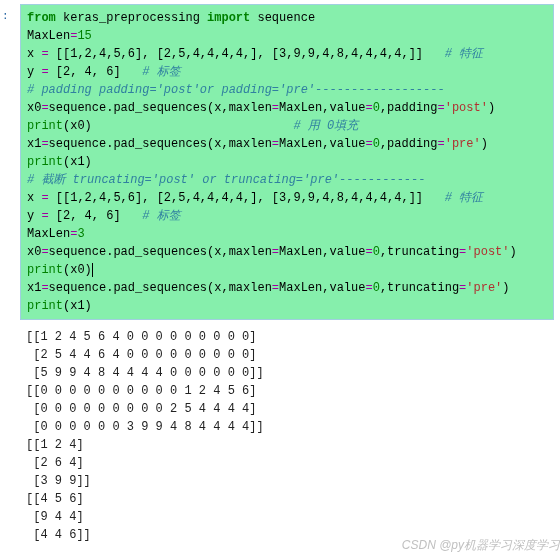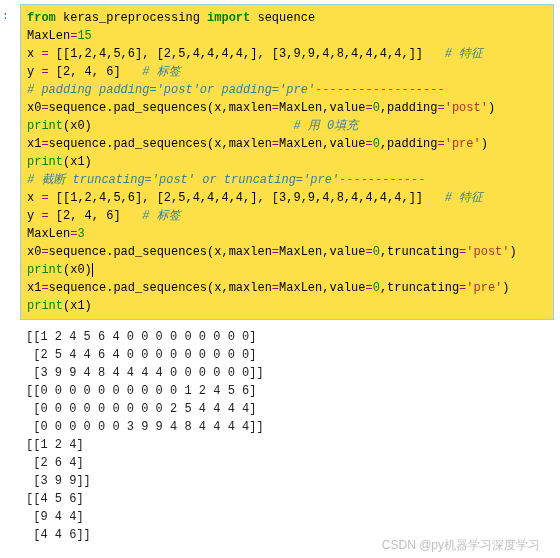--- a/index.html
+++ b/index.html
@@ -9,21 +9,21 @@
     font-size: 12px;
     line-height: 1.5;
     background: #fff;
     color: #000;
     width: 560px;
   }
   .code-block {
     border: 1px solid #a0cfe0;
     margin: 4px 6px 0 20px;
     padding: 4px 6px;
-    background: #fde047;
+    background: #86efac;
     white-space: pre;
     overflow-x: auto;
   }
   .prompt {
     position: absolute;
     left: 2px;
     top: 4px;
     color: #2060a0;
     font-size: 11px;
   }
@@ -35,25 +35,26 @@
   .comment-it { color: #3080a0; font-style: italic; }
   .builtin { color: #008000; }
   .output-block {
     margin: 4px 6px 0 20px;
     padding: 4px 6px;
     white-space: pre;
     color: #222;
   }
   .watermark {
     position: fixed;
-    right: 20px;
+    right: 0;
     bottom: 4px;
     color: #c0c0c0;
     font-size: 12px;
     font-family: sans-serif;
+    font-style: italic;
   }
   .cursor { border-right: 1px solid #000; }
 </style>
 </head>
 <body>
 
 <div class="wrap">
 <div class="prompt">:</div>
 <div class="code-block"><span class="kw-green">from</span><span> keras_preprocessing </span><span class="kw-green">import</span><span> sequence</span>
 <span>MaxLen</span><span class="op">=</span><span class="num">15</span>
@@ -69,21 +70,21 @@
 <span>y </span><span class="op">= </span><span>[2, 4, 6]</span><span class="comment-it">   # 标签</span>
 <span>MaxLen</span><span class="op">=</span><span class="num">3</span>
 <span>x0</span><span class="op">=</span><span>sequence.pad_sequences(x,maxlen</span><span class="op">=</span><span>MaxLen,value</span><span class="op">=</span><span class="num">0</span><span>,truncating</span><span class="op">=</span><span class="str-red">'post'</span><span>)</span>
 <span class="builtin">print</span><span>(x0)</span><span class="cursor"></span>
 <span>x1</span><span class="op">=</span><span>sequence.pad_sequences(x,maxlen</span><span class="op">=</span><span>MaxLen,value</span><span class="op">=</span><span class="num">0</span><span>,truncating</span><span class="op">=</span><span class="str-red">'pre'</span><span>)</span>
 <span class="builtin">print</span><span>(x1)</span></div>
 </div>
 
 <div class="output-block"><span>[[1 2 4 5 6 4 0 0 0 0 0 0 0 0 0]</span>
 <span> [2 5 4 4 6 4 0 0 0 0 0 0 0 0 0]</span>
-<span> [3 9 9 4 8 4 4 4 4 0 0 0 0 0 0]]</span>
+<span> [5 9 9 4 8 4 4 4 4 0 0 0 0 0 0]]</span>
 <span>[[0 0 0 0 0 0 0 0 0 0 1 2 4 5 6]</span>
 <span> [0 0 0 0 0 0 0 0 0 2 5 4 4 4 4]</span>
 <span> [0 0 0 0 0 0 3 9 9 4 8 4 4 4 4]]</span>
 <span>[[1 2 4]</span>
 <span> [2 6 4]</span>
 <span> [3 9 9]]</span>
 <span>[[4 5 6]</span>
 <span> [9 4 4]</span>
 <span> [4 4 6]]</span></div>
 

